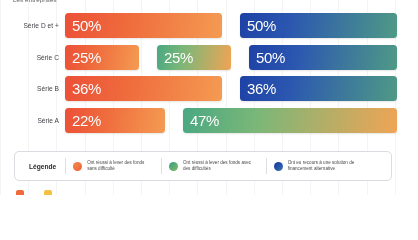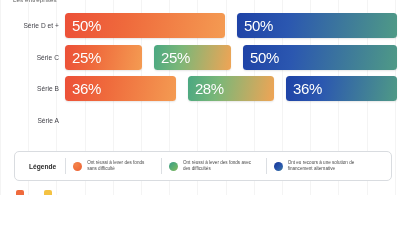--- a/index.html
+++ b/index.html
@@ -47,21 +47,21 @@
     color: #3f3f46;
     white-space: nowrap;
     letter-spacing: .05px;
   }
   .bar {
     position: relative;
     height: 25px;
     flex: 1;
     margin-right: 21px;
     display: flex;
-    gap: 12px;
+    gap: 18px;
   }
   .seg {
     height: 25px;
     border-radius: 3.5px;
     position: relative;
     overflow: hidden;
     display: flex;
     align-items: center;
     box-shadow: 0 1px 2px rgba(0,0,0,0.10);
   }
@@ -168,32 +168,35 @@
         </div>
       </div>
     </div>
 
     <div class="row">
       <div class="ylabel">Série B</div>
       <div class="bar">
         <div class="seg s0" style="flex:36">
           <span class="val">36%</span>
         </div>
-        <div class="seg s1" style="flex:28">
-          <span class="val">28%</span>
-        </div>
         <div class="seg s2" style="flex:36">
           <span class="val">36%</span>
         </div>
       </div>
     </div>
 
     <div class="row">
       <div class="ylabel">Série A</div>
       <div class="bar">
+        <div class="seg s0" style="flex:22">
+          <span class="val">22%</span>
+        </div>
+        <div class="seg s1" style="flex:47">
+          <span class="val">47%</span>
+        </div>
       </div>
     </div>
 
   </div>
 
   <div id="legend">
     <div class="leg-title">Légende</div>
     <div class="divider"></div>
 
     <div class="leg-item">

